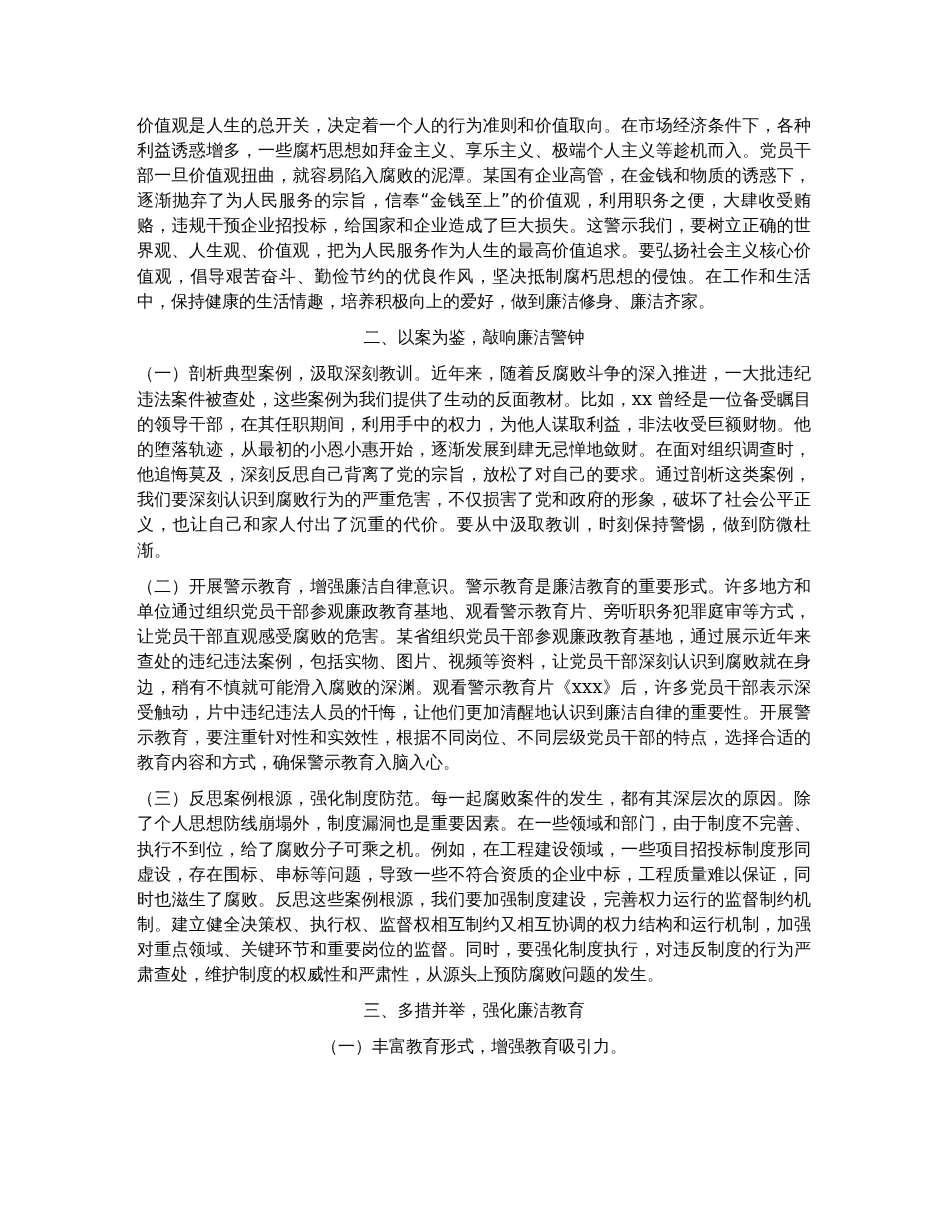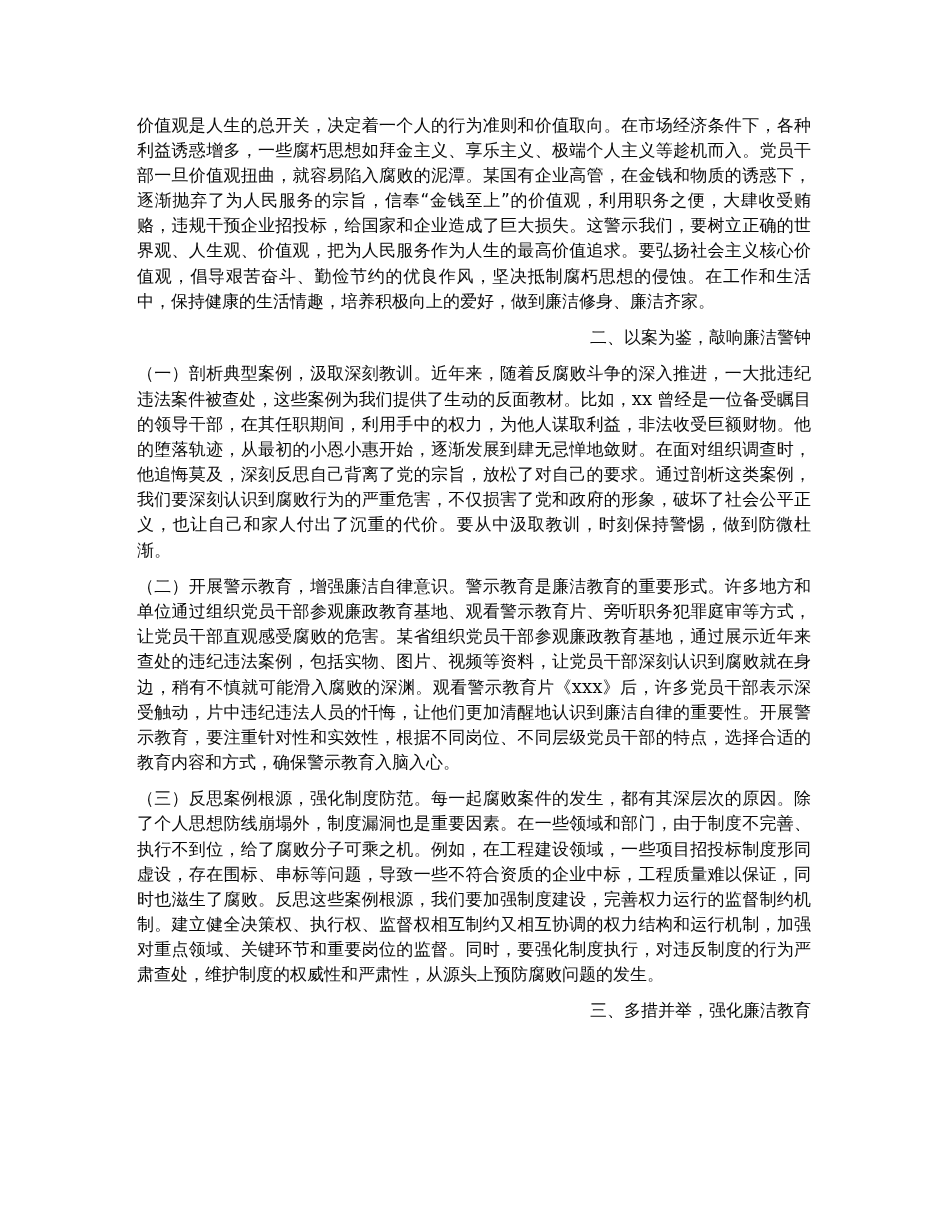--- a/index.html
+++ b/index.html
@@ -44,21 +44,21 @@
   }
 
   
   .para + .para {
     margin-top: 11px;
   }
 
   .heading {
     font-size: 17px;
     line-height: 25.1px;
-    text-align: right;
+    text-align: center;
     color: #0a0a0a;
     font-family: "DejaVu Sans", "Liberation Sans", sans-serif;
   }
 
   .latin {
     font-family: "DejaVu Serif", "Liberation Serif", serif;
     font-size: 18px;
   }
 </style>
 </head>
@@ -72,15 +72,16 @@
     <p class="para heading">二、以案为鉴，敲响廉洁警钟</p>
 
     <p class="para"><span>（一）剖析典型案例，汲取深刻教训。近年来，随着反腐败斗争的深入推进，一大批违纪违法案件被查处，这些案例为我们提供了生动的反面教材。比如，</span><span class="latin">xx</span><span> 曾经是一位备受瞩目的领导干部，在其任职期间，利用手中的权力，为他人谋取利益，非法收受巨额财物。他的堕落轨迹，从最初的小恩小惠开始，逐渐发展到肆无忌惮地敛财。在面对组织调查时，他追悔莫及，深刻反思自己背离了党的宗旨，放松了对自己的要求。通过剖析这类案例，我们要深刻认识到腐败行为的严重危害，不仅损害了党和政府的形象，破坏了社会公平正义，也让自己和家人付出了沉重的代价。要从中汲取教训，时刻保持警惕，做到防微杜渐。</span></p>
 
     <p class="para"><span>（二）开展警示教育，增强廉洁自律意识。警示教育是廉洁教育的重要形式。许多地方和单位通过组织党员干部参观廉政教育基地、观看警示教育片、旁听职务犯罪庭审等方式，让党员干部直观感受腐败的危害。某省组织党员干部参观廉政教育基地，通过展示近年来查处的违纪违法案例，包括实物、图片、视频等资料，让党员干部深刻认识到腐败就在身边，稍有不慎就可能滑入腐败的深渊。观看警示教育片《</span><span class="latin">xxx</span><span>》后，许多党员干部表示深受触动，片中违纪违法人员的忏悔，让他们更加清醒地认识到廉洁自律的重要性。开展警示教育，要注重针对性和实效性，根据不同岗位、不同层级党员干部的特点，选择合适的教育内容和方式，确保警示教育入脑入心。</span></p>
 
     <p class="para">（三）反思案例根源，强化制度防范。每一起腐败案件的发生，都有其深层次的原因。除了个人思想防线崩塌外，制度漏洞也是重要因素。在一些领域和部门，由于制度不完善、执行不到位，给了腐败分子可乘之机。例如，在工程建设领域，一些项目招投标制度形同虚设，存在围标、串标等问题，导致一些不符合资质的企业中标，工程质量难以保证，同时也滋生了腐败。反思这些案例根源，我们要加强制度建设，完善权力运行的监督制约机制。建立健全决策权、执行权、监督权相互制约又相互协调的权力结构和运行机制，加强对重点领域、关键环节和重要岗位的监督。同时，要强化制度执行，对违反制度的行为严肃查处，维护制度的权威性和严肃性，从源头上预防腐败问题的发生。</p>
 
     <p class="para heading">三、多措并举，强化廉洁教育</p>
 
+    <p class="para heading">（一）丰富教育形式，增强教育吸引力。</p>
 
   </div>
 </div>
 
 </body></html>

